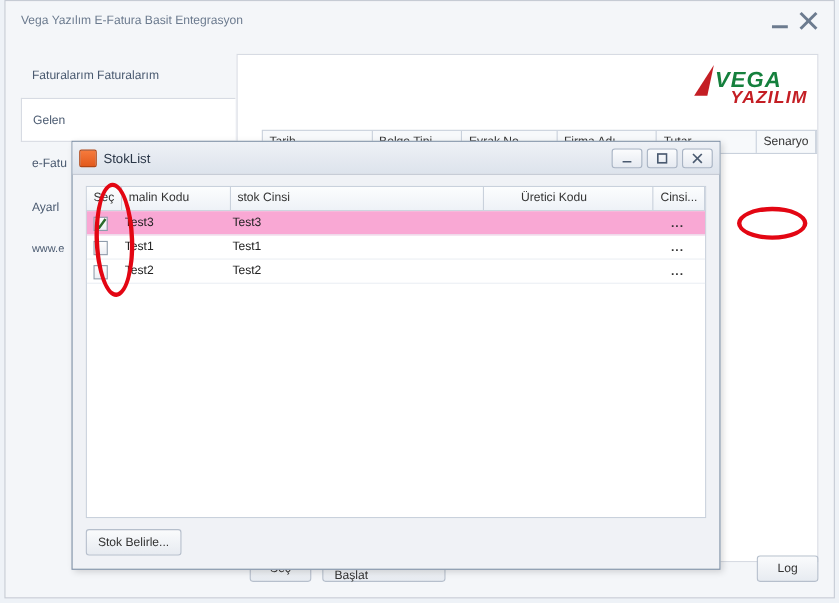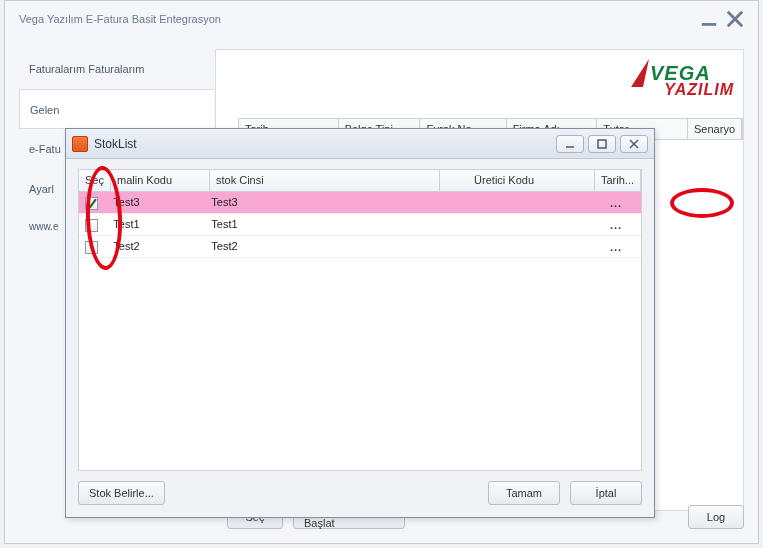--- a/index.html
+++ b/index.html
@@ -139,21 +139,21 @@
         </svg>
       </div>
   </div>
 
   <div class="dlg-body">
     <div class="gridhdr">
       <div class="c-sel">Seç</div>
       <div class="c-kod">malin Kodu</div>
       <div class="c-cinsi">stok Cinsi</div>
       <div class="c-uretici">Üretici Kodu</div>
-      <div class="c-vega">Tarih...</div>
+      <div class="c-vega">Cinsi...</div>
     </div>
 
     <div class="gridrow sel">
       <div class="c-sel"><span class="chk checked">
             <svg viewBox="0 0 10 10">
               <polyline points="1,5 4,8 9,1" fill="none" stroke="#2a6b2a" stroke-width="2"></polyline>
             </svg>
           </span></div>
       <div class="c-kod">Test3</div>
       <div class="c-cinsi">Test3</div>
@@ -178,20 +178,16 @@
       <div class="c-uretici"></div>
       <div class="c-vega">
           <div class="dots-btn">...</div>
         </div>
     </div>
   </div>
 
   <div class="dlg-stokbtn">
     <div class="btn">Stok Belirle...</div>
   </div>
-  <div class="dlg-rightbtns">
-    <div class="btn">Tamam</div>
-    <div class="btn">İptal</div>
-  </div>
 </div>
 
 <div class="anno anno1"></div>
 <div class="anno anno2"></div>
 
 </body></html>

